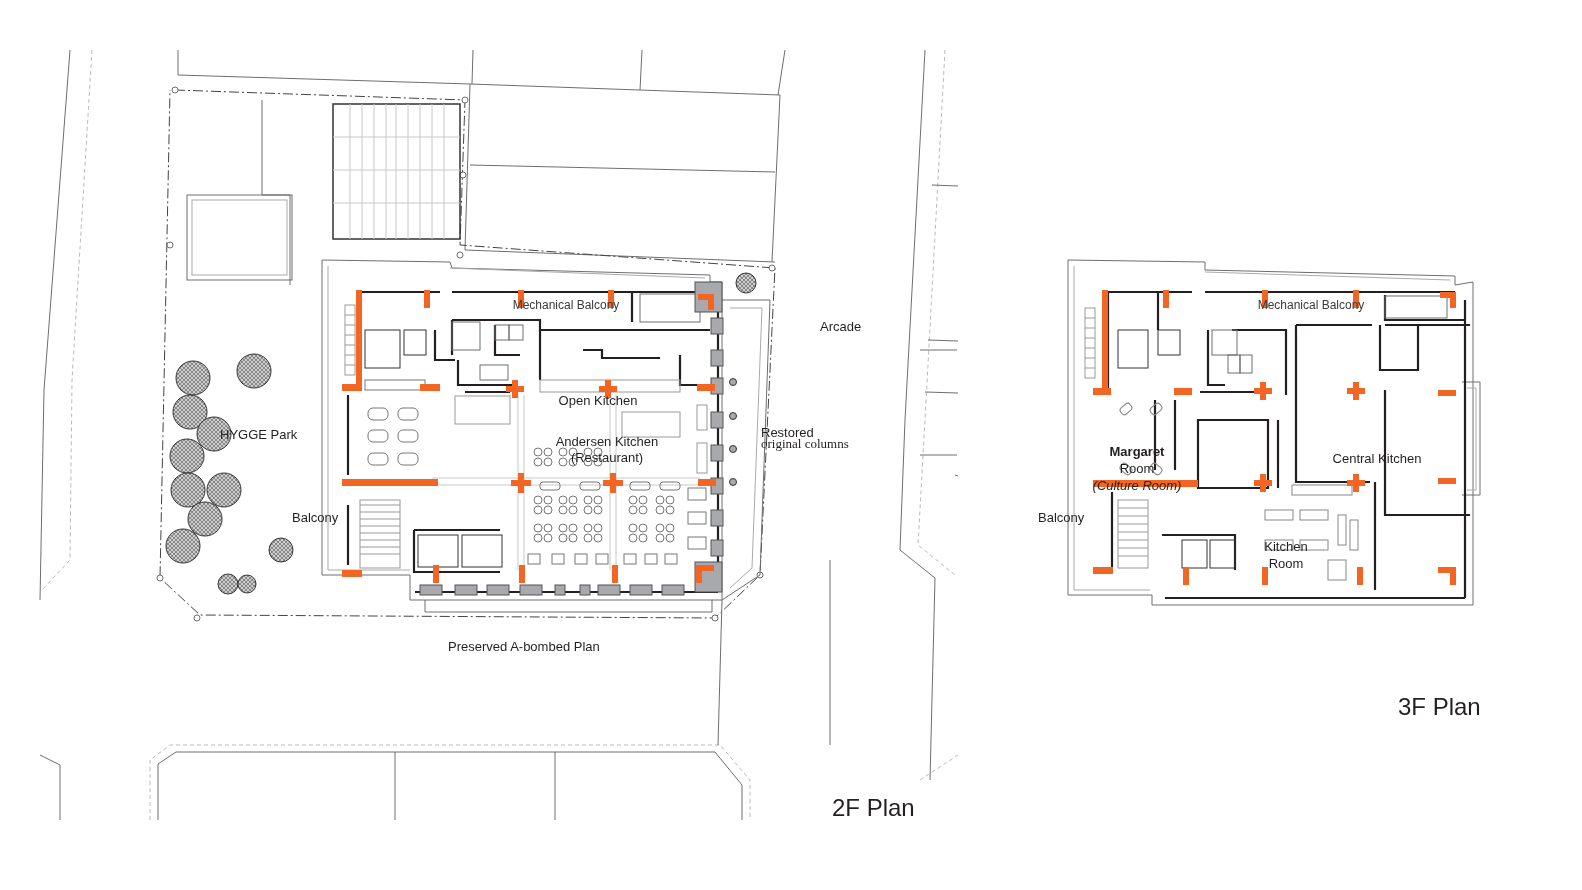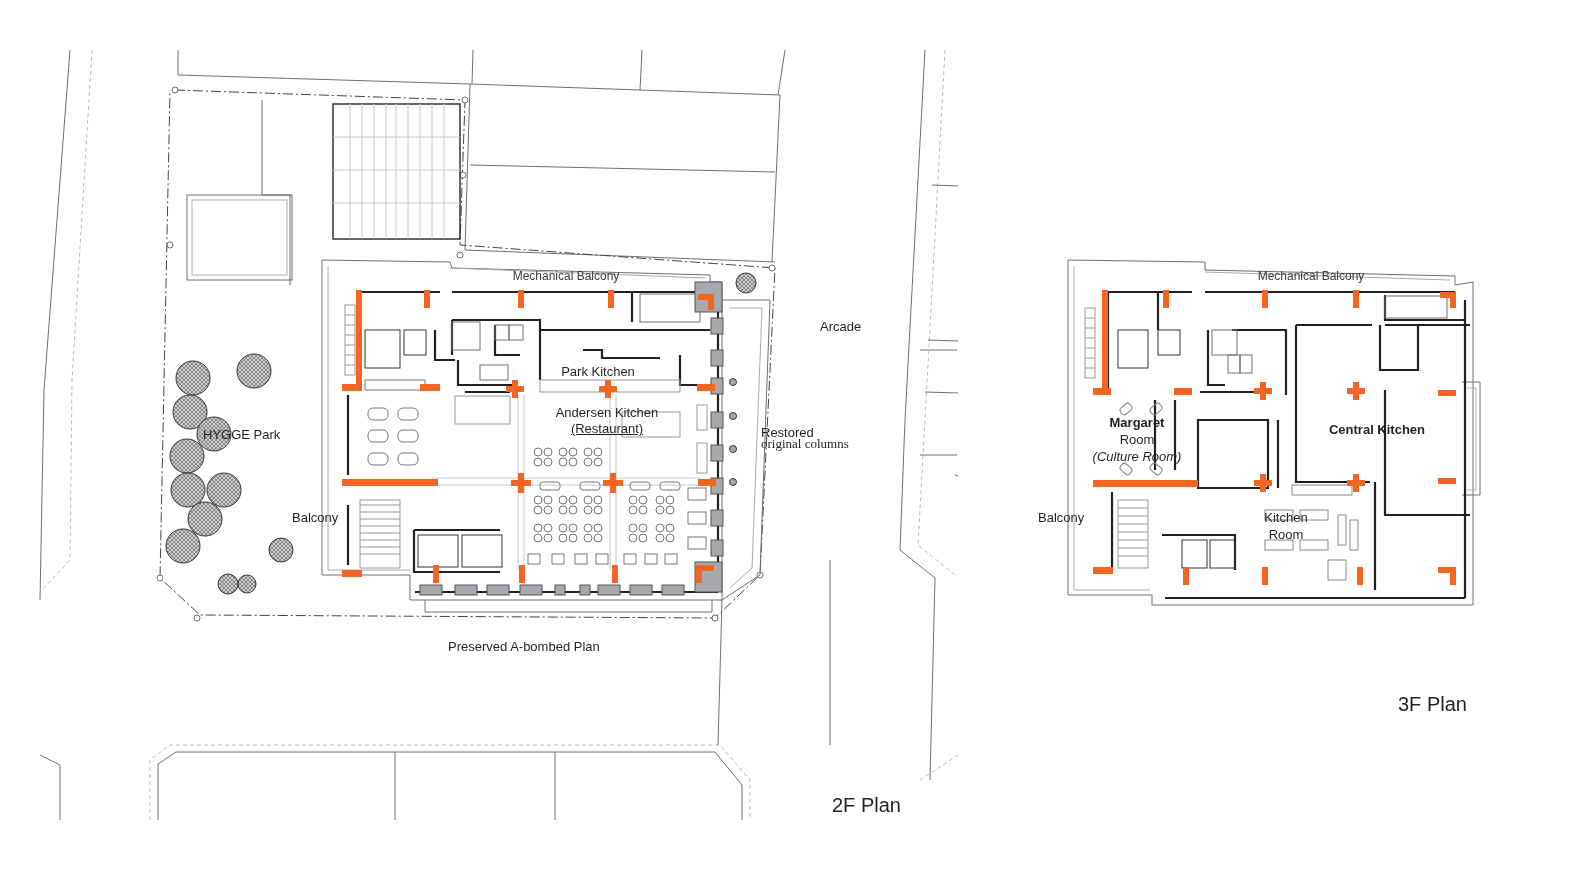--- a/index.html
+++ b/index.html
@@ -1,21 +1,21 @@
 <!DOCTYPE html>
 <html><head>
 <meta charset="utf-8">
 <style>
   html, body { margin: 0; padding: 0; background: #ffffff; }
   body { width: 1582px; height: 890px; position: relative; overflow: hidden; font-family: "Liberation Sans", sans-serif; color: #231f20; }
   svg.plan { position: absolute; left: 0; top: 0; }
   .lbl { position: absolute; font-size: 13px; line-height: 16px; white-space: nowrap; color: #231f20; }
-  .lbl.center { text-align: center; transform: translateX(-50%); }
+  .lbl.center { text-align: center; transform: translateX(-50%); margin-top: 29px; }
   .lbl.small { font-size: 12px; color: #3a3a3a; }
-  .title { position: absolute; font-size: 20px; color: #231f20; }
+  .title { position: absolute; font-size: 24px; color: #231f20; }
 </style>
 </head>
 <body>
 
 <svg class="plan" width="1582" height="890" viewBox="0 0 1582 890" xmlns="http://www.w3.org/2000/svg">
   <defs>
     <pattern id="treeTex" width="4" height="4" patternUnits="userSpaceOnUse">
       <rect width="4" height="4" fill="#cfcfcf"></rect>
       <path d="M0 0 L4 4 M4 0 L0 4" stroke="#555" stroke-width="0.6"></path>
     </pattern>
@@ -401,34 +401,34 @@
     <rect x="1262" y="567" width="6" height="18"></rect>
     <rect x="1357" y="567" width="6" height="18"></rect>
     <rect x="1438" y="567" width="18" height="6"></rect>
       <rect x="1450" y="567" width="6" height="18"></rect>
   </g>
 </svg>
 
 <div>
   <div class="lbl small center" style="left:566px; top:268px;">Mechanical Balcony</div>
   <div class="lbl" style="left:820px; top:319px;">Arcade</div>
-  <div class="lbl center" style="left:598px; top:364px;">Park Kitchen</div>
+  <div class="lbl center" style="left:598px; top:364px;">Open Kitchen</div>
   <div class="lbl center" style="left:607px; top:405px;">Andersen Kitchen</div>
-  <div class="lbl center" style="left:607px; top:421px;text-decoration:underline;">(Restaurant)</div>
+  <div class="lbl center" style="left:607px; top:421px;">(Restaurant)</div>
   <div class="lbl" style="left:761px; top:425px;">Restored</div>
   <div class="lbl" style="left:761px; top:436px;font-family:Liberation Serif, serif;">original columns</div>
-  <div class="lbl" style="left:203px; top:427px;">HYGGE Park</div>
+  <div class="lbl" style="left:220px; top:427px;">HYGGE Park</div>
   <div class="lbl" style="left:292px; top:510px;">Balcony</div>
   <div class="lbl" style="left:448px; top:639px;">Preserved A-bombed Plan</div>
   <div class="title" style="left:832px; top:794px;">2F Plan</div>
 </div>
 
 <div>
   <div class="lbl small center" style="left:1311px; top:268px;">Mechanical Balcony</div>
   <div class="lbl center" style="left:1137px; top:415px;font-weight:bold;">Margaret</div>
   <div class="lbl center" style="left:1137px; top:432px;">Room</div>
   <div class="lbl center" style="left:1137px; top:449px;font-style:italic;">(Culture Room)</div>
-  <div class="lbl center" style="left:1377px; top:422px;font-weight:bold;">Central Kitchen</div>
+  <div class="lbl center" style="left:1377px; top:422px;">Central Kitchen</div>
   <div class="lbl center" style="left:1286px; top:510px;">Kitchen</div>
   <div class="lbl center" style="left:1286px; top:527px;">Room</div>
   <div class="lbl" style="left:1038px; top:510px;">Balcony</div>
   <div class="title" style="left:1398px; top:693px;">3F Plan</div>
 </div>
 
 </body></html>

